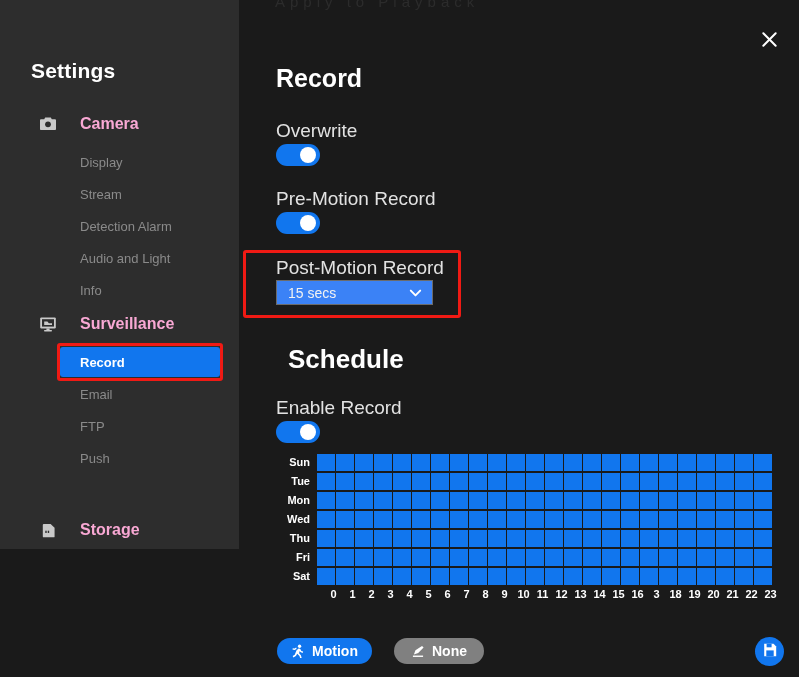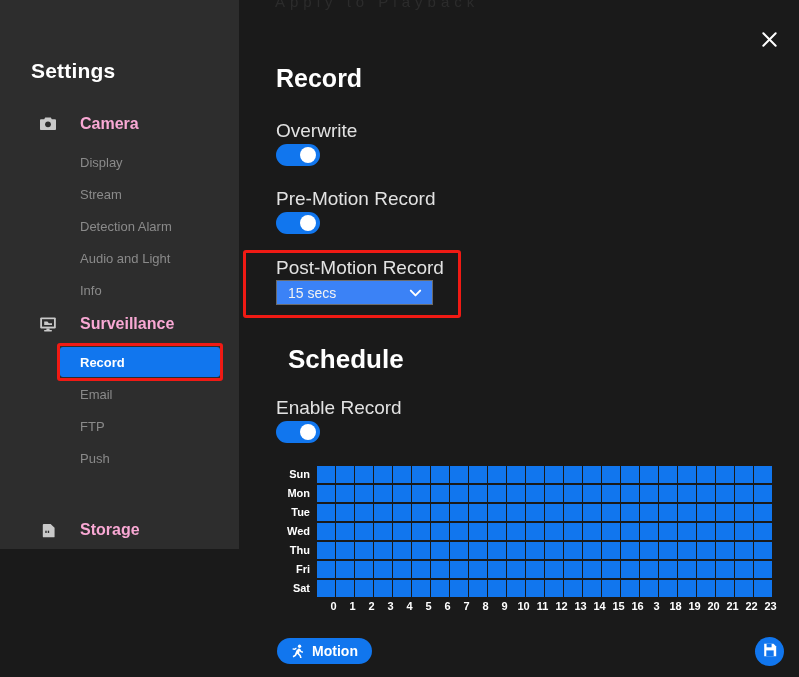--- a/index.html
+++ b/index.html
@@ -151,21 +151,21 @@
   .select-wrap .chev {
     position: absolute; right: 9px; top: 50%;
     transform: translateY(-50%);
     color: #ffffff;
     line-height: 0;
   }
 
   
   .sched {
     position: absolute;
-    left: 37px; top: 465px;
+    left: 37px; top: 453px;
   }
   .sched-row {
     display: flex;
     align-items: center;
     height: 18px;
     margin-bottom: 1px;
   }
   .day-lbl {
     width: 41px;
     text-align: right;
@@ -369,21 +369,21 @@
               <div class="cell"></div>
               <div class="cell"></div>
               <div class="cell"></div>
               <div class="cell"></div>
               <div class="cell"></div>
               <div class="cell"></div>
               <div class="cell"></div>
             </div>
           </div>
           <div class="sched-row">
-            <div class="day-lbl">Mon</div>
+            <div class="day-lbl">Tue</div>
             <div class="cells">
               <div class="cell"></div>
               <div class="cell"></div>
               <div class="cell"></div>
               <div class="cell"></div>
               <div class="cell"></div>
               <div class="cell"></div>
               <div class="cell"></div>
               <div class="cell"></div>
               <div class="cell"></div>
@@ -398,21 +398,21 @@
               <div class="cell"></div>
               <div class="cell"></div>
               <div class="cell"></div>
               <div class="cell"></div>
               <div class="cell"></div>
               <div class="cell"></div>
               <div class="cell"></div>
             </div>
           </div>
           <div class="sched-row">
-            <div class="day-lbl">Tue</div>
+            <div class="day-lbl">Mon</div>
             <div class="cells">
               <div class="cell"></div>
               <div class="cell"></div>
               <div class="cell"></div>
               <div class="cell"></div>
               <div class="cell"></div>
               <div class="cell"></div>
               <div class="cell"></div>
               <div class="cell"></div>
               <div class="cell"></div>
@@ -582,20 +582,29 @@
       <span class="bico">
         <svg width="14" height="14" viewBox="0 0 16 16">
             <circle cx="9.8" cy="2.6" r="1.9" fill="currentColor"></circle>
             <path fill="currentColor" d="M8.6 5.1c.9-.3 1.8.1 2.2.9l1 1.9 2.1.8-.6 1.5-2.6-1-.7-1.2-.8 2.5 2.1 2.3.9 3.1-1.7.5-.8-2.7-2.6-2.6-1.5 2.6-2.9 1.6-.8-1.5 2.4-1.4 1.9-5z"></path>
             <path fill="currentColor" d="M6.4 5.6L4 6.9l-2.3-.5.3-1.6 1.9.4 2-1.1z"></path>
           </svg>
       </span>
       <span>Motion</span>
     </div>
 
+    <div class="btn btn-none">
+      <span class="bico">
+        <svg width="14" height="14" viewBox="0 0 16 16">
+            <path fill="currentColor" d="M12.6 2.3L14.4 4 8.2 10.2 3.3 12l1.8-4.9 7.5-4.8z"></path>
+            <path fill="currentColor" d="M2.2 13.2h11.6v1.6H2.2z"></path>
+          </svg>
+      </span>
+      <span>None</span>
+    </div>
 
     <div class="save-fab">
       <span>
         <svg width="16" height="16" viewBox="0 0 16 16">
             <path fill="#ffffff" d="M2.2 1.8h9.3l2.7 2.7v9.7H2.2z"></path>
             <rect x="4.6" y="1.8" width="5" height="3.5" fill="#1176ee"></rect>
             <rect x="4.3" y="8.4" width="7.4" height="5.8" fill="#1176ee"></rect>
           </svg>
       </span>
     </div>

